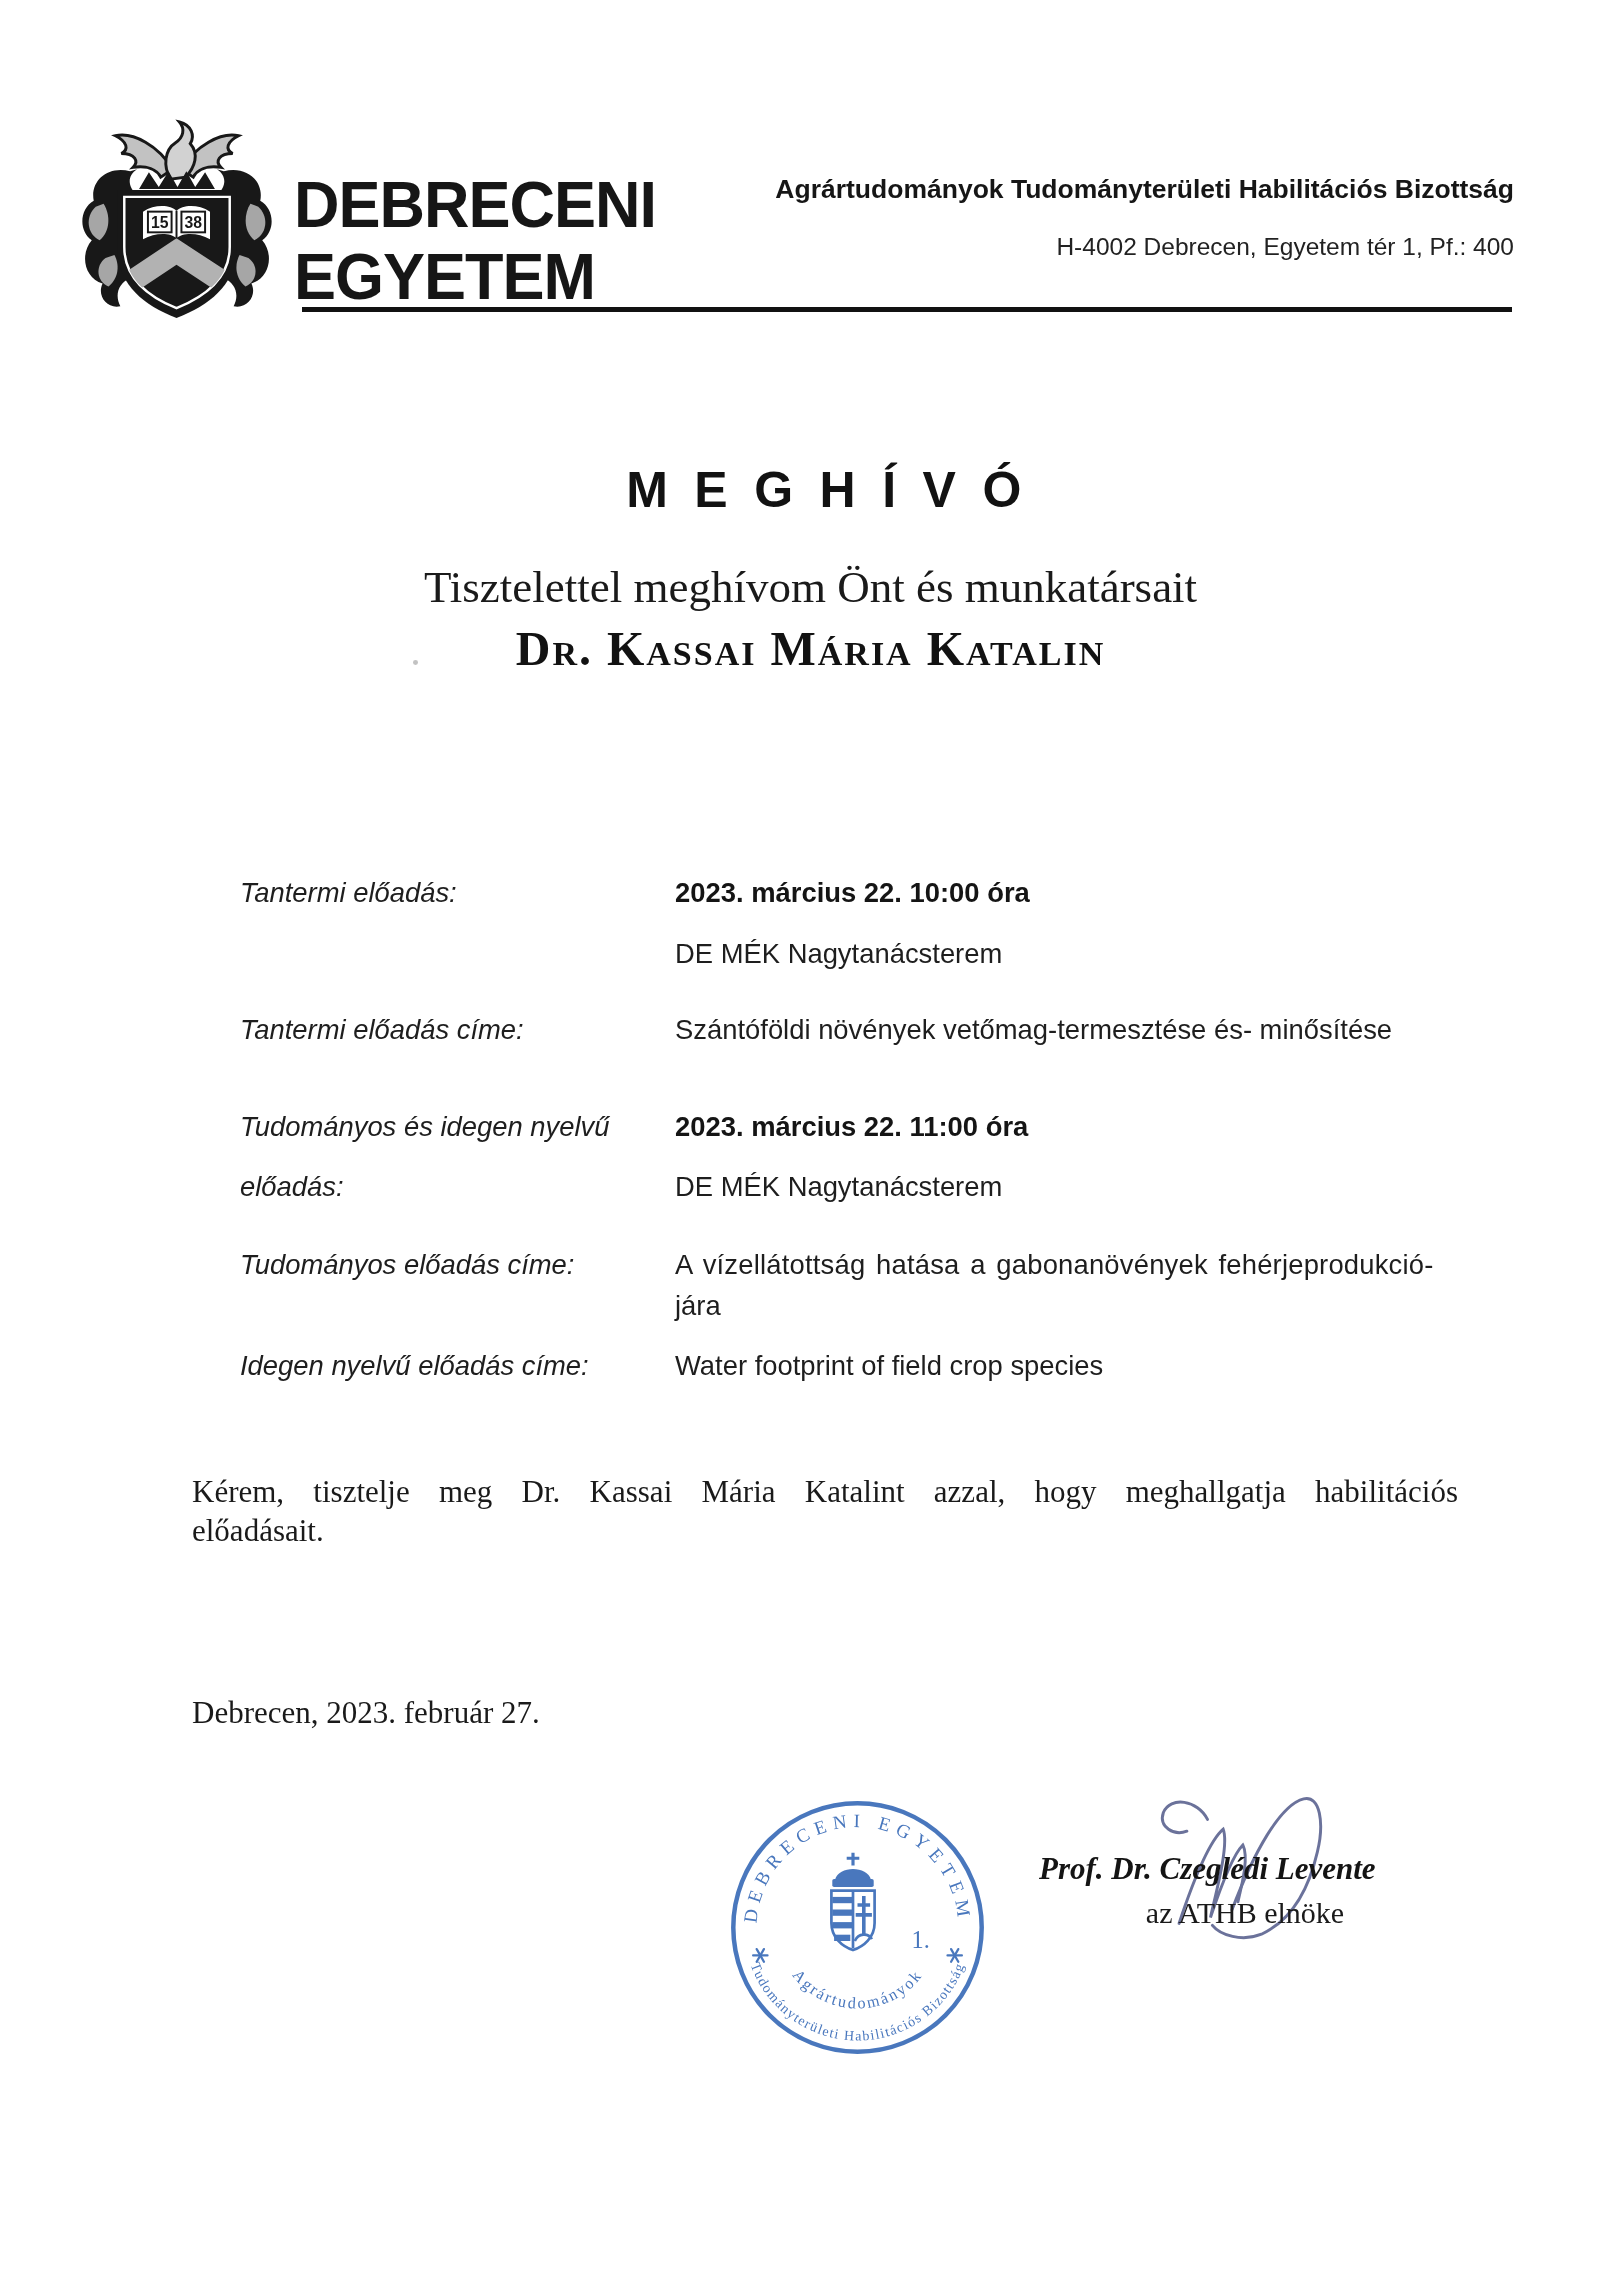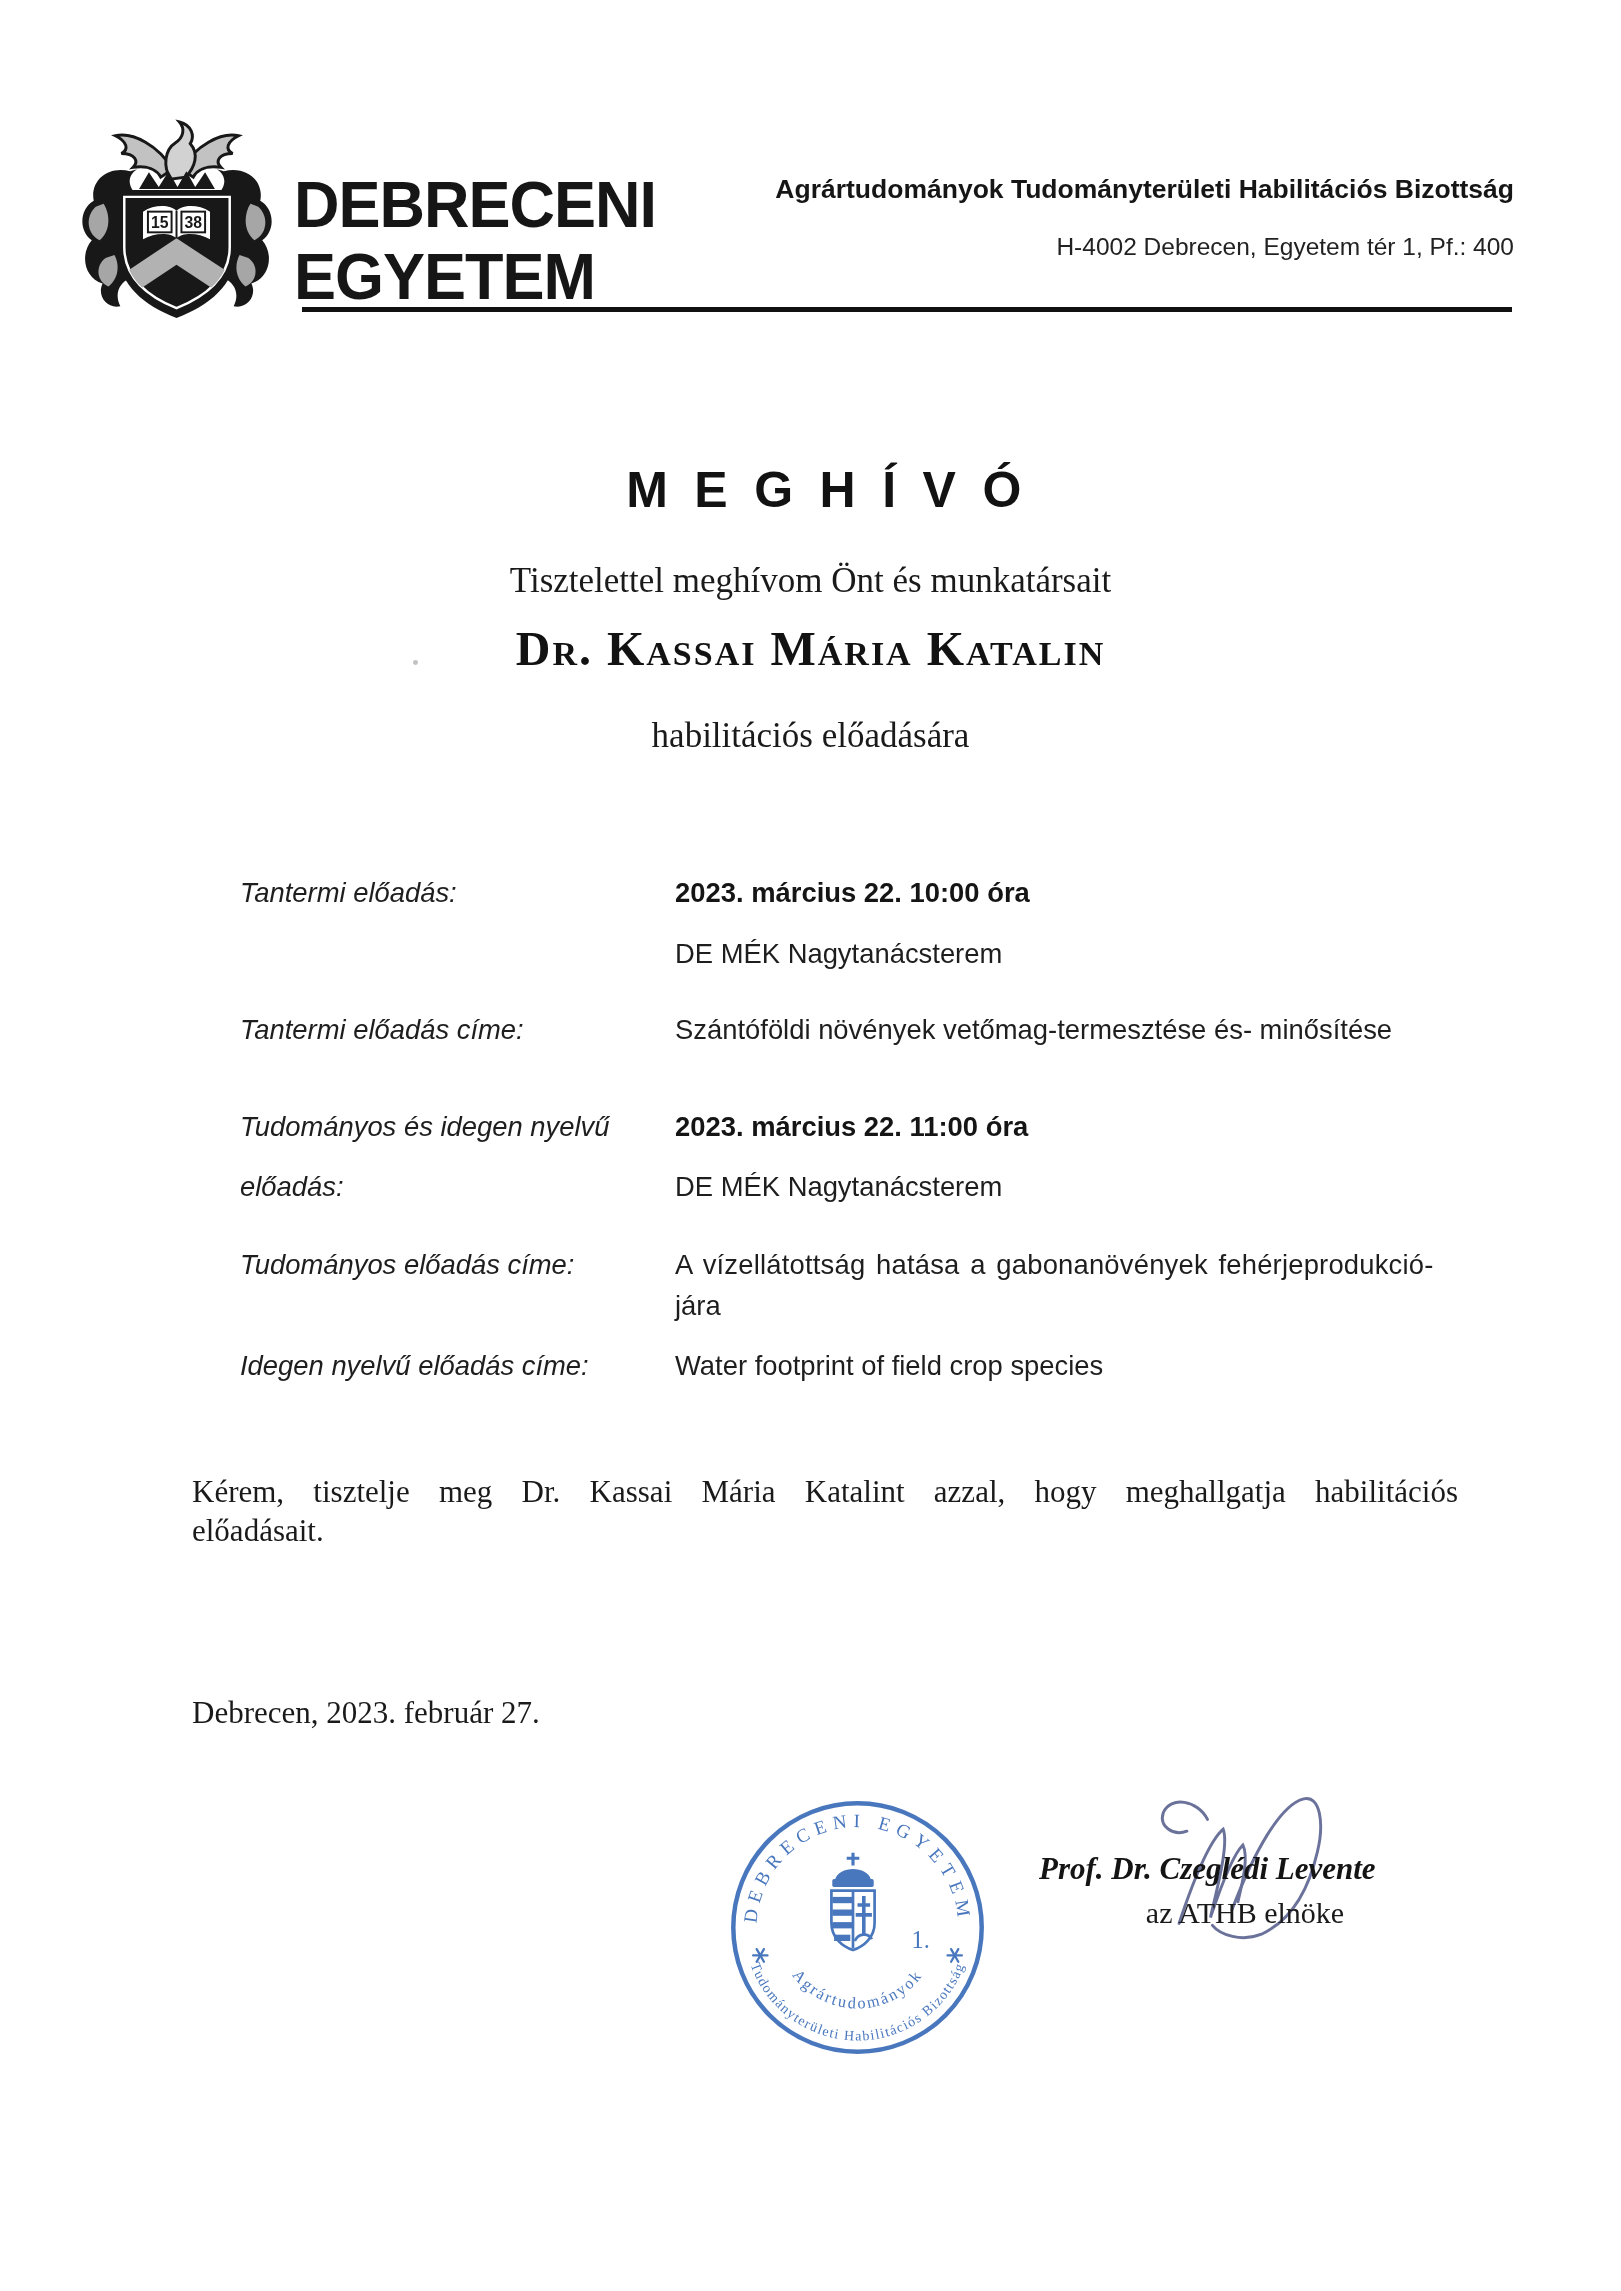--- a/index.html
+++ b/index.html
@@ -42,21 +42,21 @@
   .center-line { left: 0; width: 100%; text-align: center; }
   .title {
     top: 461px;
     font-size: 50px; font-weight: 800;
     letter-spacing: 26.5px; padding-left: 26.5px;
     color: #121212;
   }
   .intro {
     top: 561px;
     font-family: "Liberation Serif", serif;
-    font-size: 35px; color: #1a1a1a;
+    font-size: 45px; color: #1a1a1a;
   }
   .candidate {
     top: 621px;
     font-family: "Liberation Serif", serif;
     font-variant: small-caps;
     font-weight: 700;
     font-size: 48px; letter-spacing: 2px;
     color: #121212;
   }
   .purpose {
@@ -169,21 +169,20 @@
     <div>EGYETEM</div>
   </div>
 
   <div class="abs committee">Agrártudományok Tudományterületi Habilitációs Bizottság</div>
   <div class="abs addr-line">H-4002 Debrecen, Egyetem tér 1, Pf.: 400</div>
   <div class="abs header-rule"></div>
 
   <div class="abs center-line title">MEGHÍVÓ</div>
   <div class="abs center-line intro">Tisztelettel meghívom Önt és munkatársait</div>
   <div class="abs center-line candidate">Dr. Kassai Mária Katalin</div>
-  <div class="abs center-line purpose">habilitációs előadására</div>
 
   <div class="abs artifact-dot"></div>
 
   <div class="abs sched-label r1">Tantermi előadás:</div>
   <div class="abs sched-value bold r1">2023. március 22. 10:00 óra</div>
   <div class="abs sched-value v1b">DE MÉK Nagytanácsterem</div>
 
   <div class="abs sched-label r2">Tantermi előadás címe:</div>
   <div class="abs sched-value r2">Szántóföldi növények vetőmag-termesztése és- minősítése</div>
 

